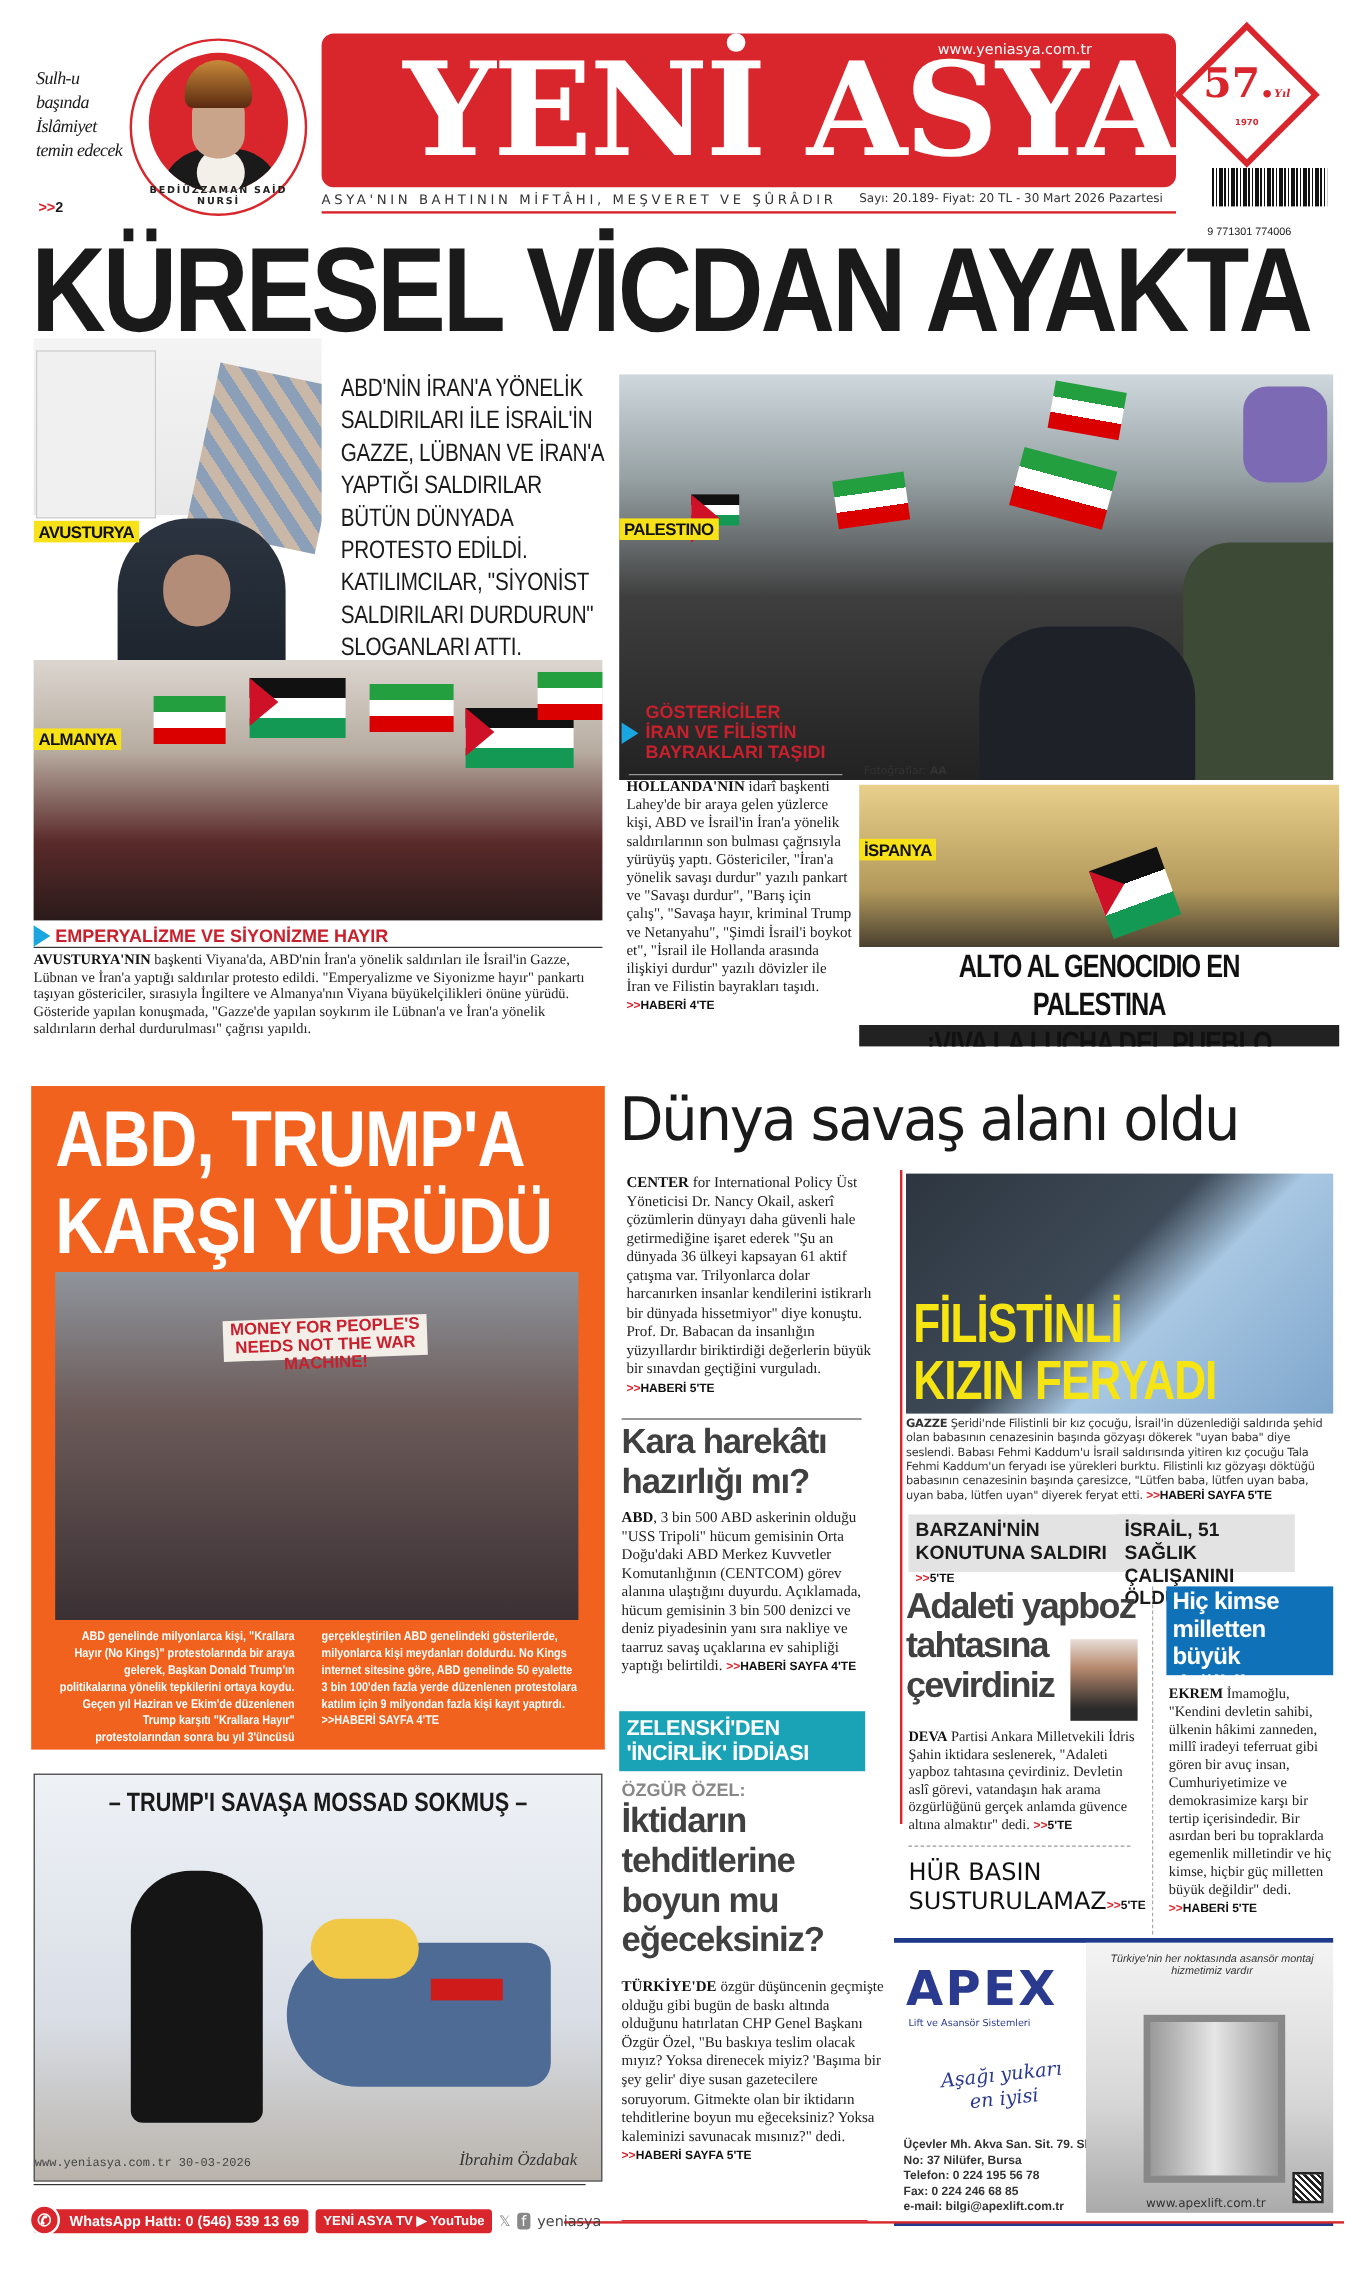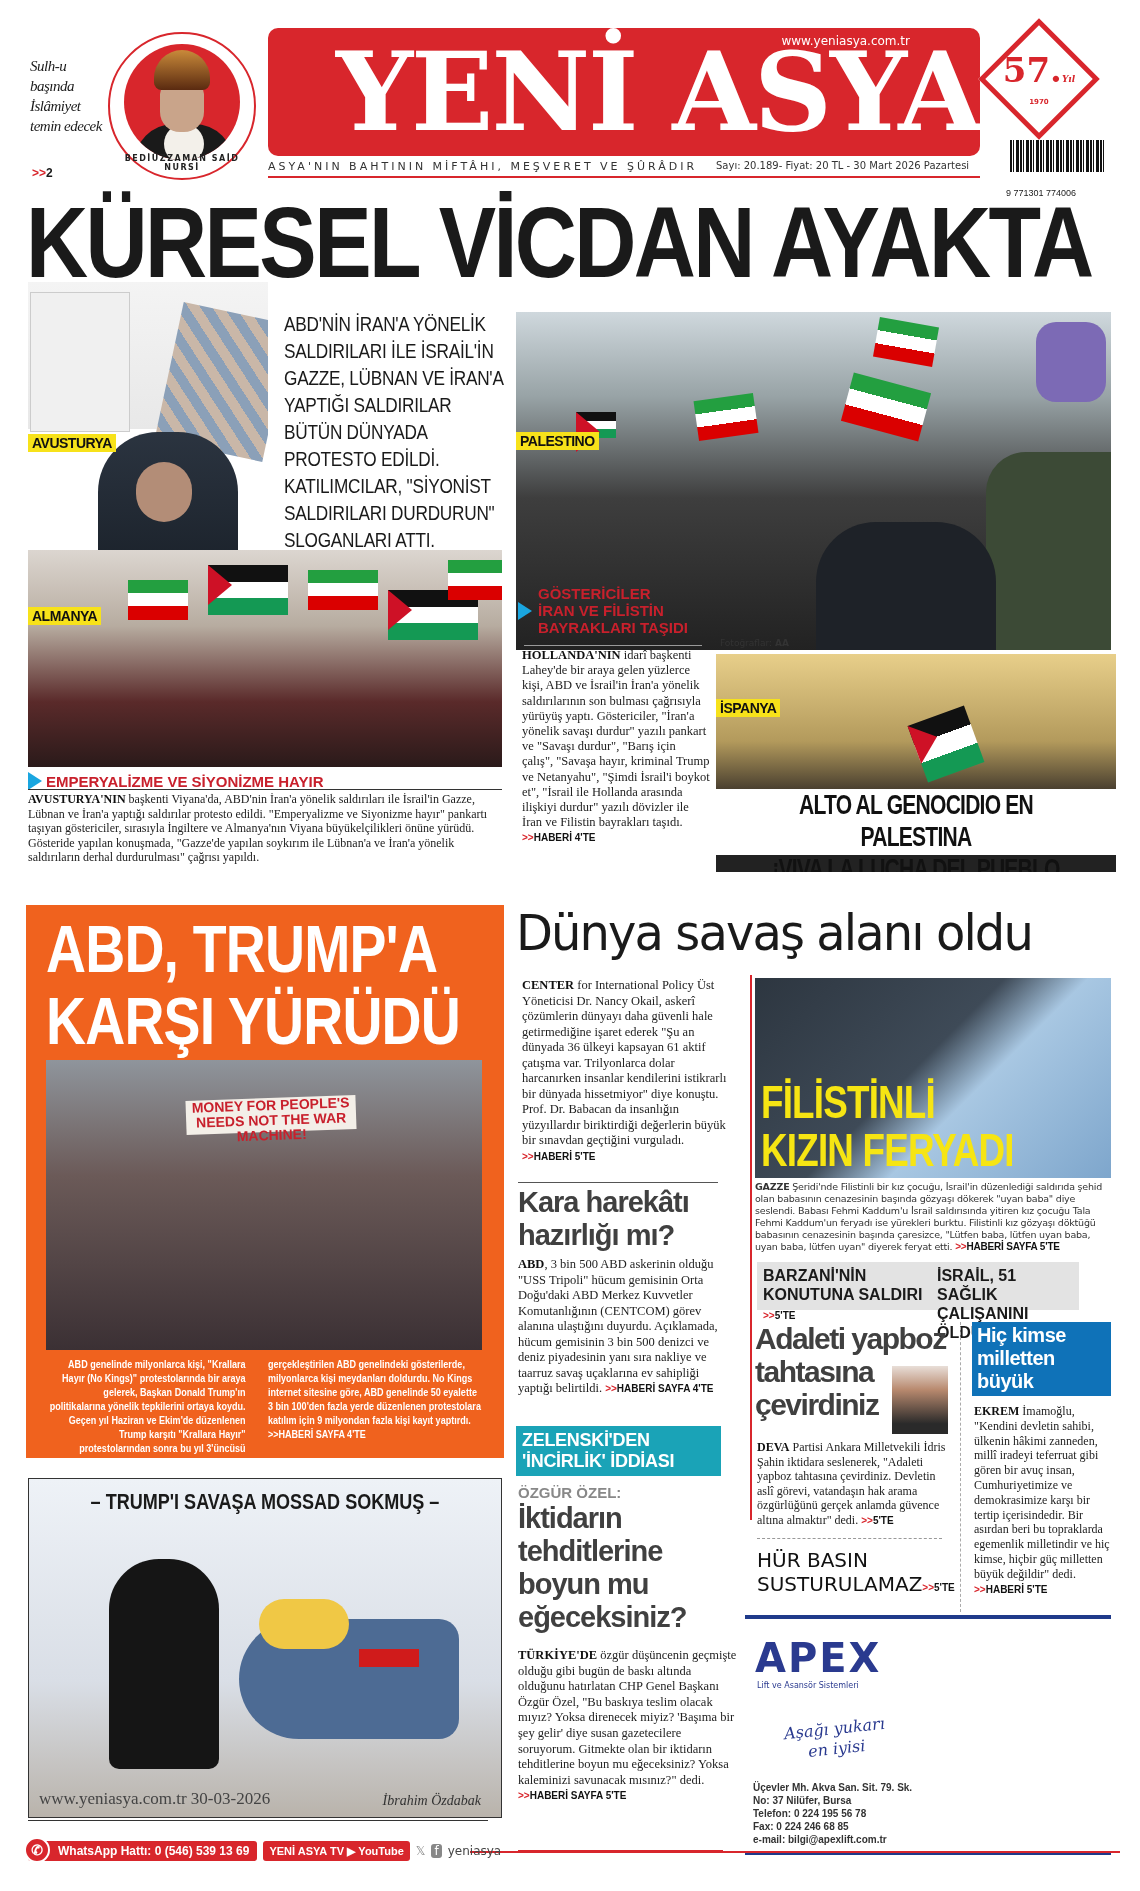--- a/index.html
+++ b/index.html
@@ -61,21 +61,21 @@
 .orange .img{position:absolute;left:20px;top:155px;width:436px;height:290px;background:linear-gradient(180deg,#8f959c 0,#6b5a58 40%,#3b3034 100%)}
 .orange .img .banner{position:absolute;left:140px;top:38px;width:170px;height:34px;background:#f3efe8;color:#c8202c;font-family:"Liberation Sans",sans-serif;font-weight:bold;font-size:14px;line-height:15px;text-align:center;transform:rotate(-2deg)}
 .orange .cap{position:absolute;top:452px;font-family:"Liberation Sans",sans-serif;font-weight:bold;font-size:10.5px;line-height:14px;color:#fff;transform:scaleX(0.86);transform-origin:left}
 
 .cartoon{left:28px;top:1478px;width:474px;height:340px;border:1px solid #333;background:linear-gradient(180deg,#eef2f7 0,#d9dee6 60%,#b9b3ab 100%)}
 .cartoon .ctitle{position:absolute;left:0;right:0;top:10px;text-align:center;font-family:"Liberation Sans",sans-serif;font-weight:bold;font-size:22px;transform:scaleX(0.82)}
 .cartoon .fig1{position:absolute;left:80px;top:80px;width:110px;height:210px;background:#151515;border-radius:50px 50px 10px 10px}
 .cartoon .fig2{position:absolute;left:210px;top:140px;width:220px;height:120px;background:#4d6b94;border-radius:60px 20px 20px 60px}
 .cartoon .hair{position:absolute;left:230px;top:120px;width:90px;height:50px;background:#f0c845;border-radius:40px}
 .cartoon .tie{position:absolute;left:330px;top:170px;width:60px;height:18px;background:#d01b1b}
-.cartoon .foot{position:absolute;left:10px;bottom:8px;font-family:Liberation Serif, serif;font-size:17px;color:#444}
+.cartoon .foot{position:absolute;left:0;bottom:8px;font-family:Liberation Mono, monospace;font-size:10px;color:#444}
 .cartoon .sig{position:absolute;right:20px;bottom:8px;font-style:italic;font-size:14px;color:#333}
 
 .bighead{left:516px;top:905px;width:600px;font-family:"DejaVu Sans",sans-serif;font-size:50px;line-height:56px;letter-spacing:-2px;transform:scaleX(0.96);transform-origin:left;white-space:nowrap}
 .girl{left:755px;top:978px;width:356px;height:200px;background:linear-gradient(135deg,#2d3640 0,#3e4a57 45%,#a8c7e2 60%,#7ea6cc 100%)}
 .girl .t{position:absolute;left:6px;top:100px;font-family:"Liberation Sans",sans-serif;font-weight:bold;font-size:46px;line-height:48px;color:#f6e513;transform:scaleX(0.8);transform-origin:left;white-space:nowrap;letter-spacing:-1px}
 .redline{left:750px;top:975px;width:2px;height:545px;background:#d8262c}
 .graybox{background:#e3e3e3;font-family:"Liberation Sans",sans-serif;font-weight:bold;font-size:16px;line-height:19px;padding:4px 6px;transform-origin:left}
 .h-black{font-family:"Liberation Sans",sans-serif;font-weight:bold;color:#404040;letter-spacing:-1px}
 .bluebox{left:972px;top:1322px;width:139px;height:74px;background:#0f72b8;color:#fff;font-family:"Liberation Sans",sans-serif;font-weight:bold;font-size:20px;line-height:23px;padding:2px 5px;letter-spacing:-0.5px}
 .zelenski{left:516px;top:1426px;width:205px;height:50px;background:#1aa3b7;color:#fff;font-family:"Liberation Sans",sans-serif;font-weight:bold;font-size:18px;line-height:21px;padding:4px 6px;letter-spacing:-0.3px}
@@ -250,20 +250,26 @@
       <div>Aşağı yukarı</div>
       <div style="padding-left:22px">en iyisi</div>
     </div>
   <div class="addr">
     <div>Üçevler Mh. Akva San. Sit. 79. Sk.</div>
       <div>No: 37 Nilüfer, Bursa</div>
       <div>Telefon: 0 224 195 56 78</div>
       <div>Fax: 0 224 246 68 85</div>
       <div>e-mail: bilgi@apexlift.com.tr</div>
   </div>
+  <div class="elev">
+    <div class="claim">Türkiye'nin her noktasında asansör montaj hizmetimiz vardır</div>
+    <div class="door"></div>
+    <div class="web">www.apexlift.com.tr</div>
+    <div class="qr"></div>
+  </div>
 </div>
 
 <div class="abs botline"></div>
 <div class="abs footline"></div>
 <div class="abs footer">
   <div class="wa"><span class="ico">✆</span><span>WhatsApp Hattı: 0 (546) 539 13 69</span></div>
   <div class="yt"><span>YENİ ASYA TV</span> <span>▶ YouTube</span></div>
   <span class="social">𝕏</span>
   <span class="social" style="background:#888;color:#fff;border-radius:3px;padding:0 3px">f</span>
   <span class="social" style="color:#444">yeniasya</span>

